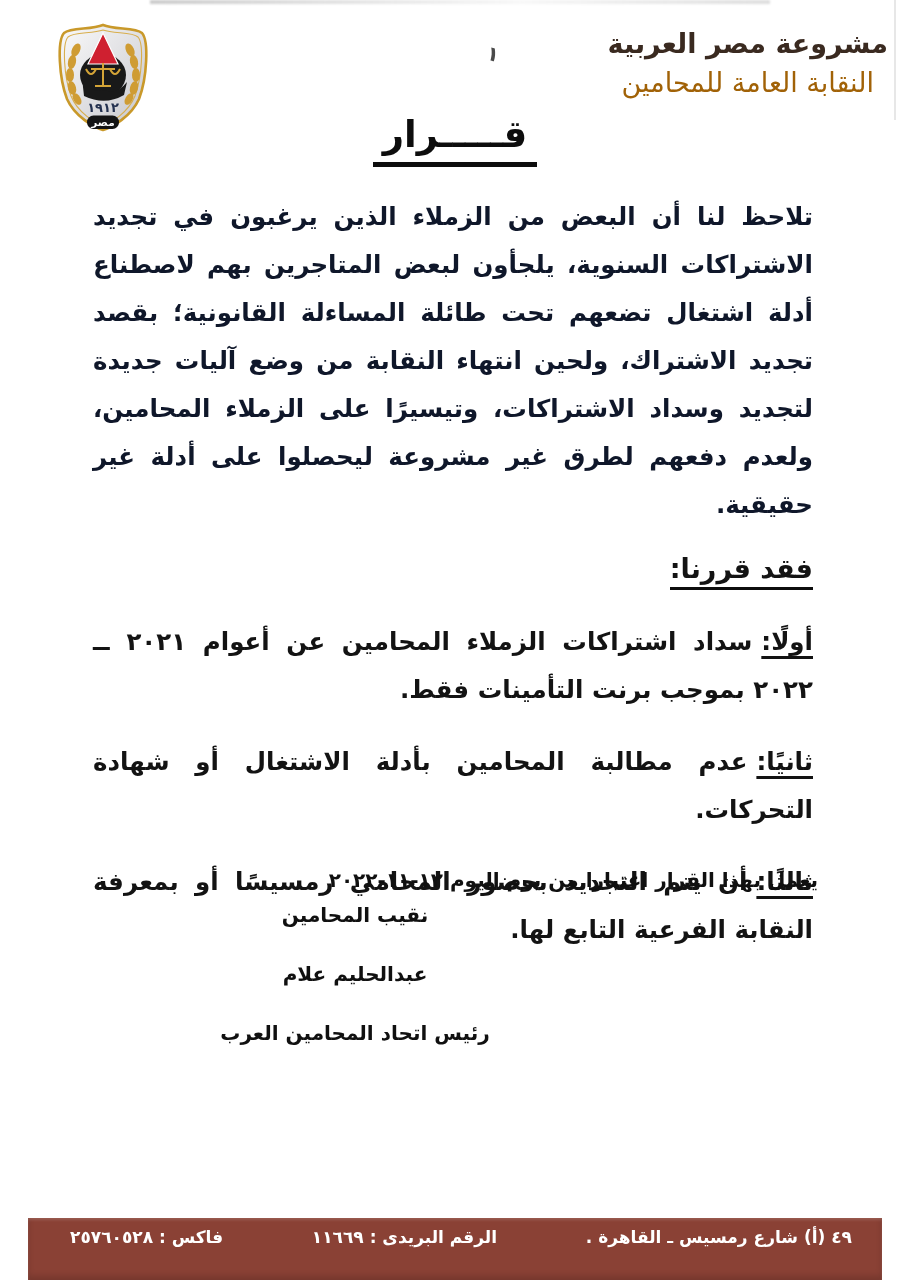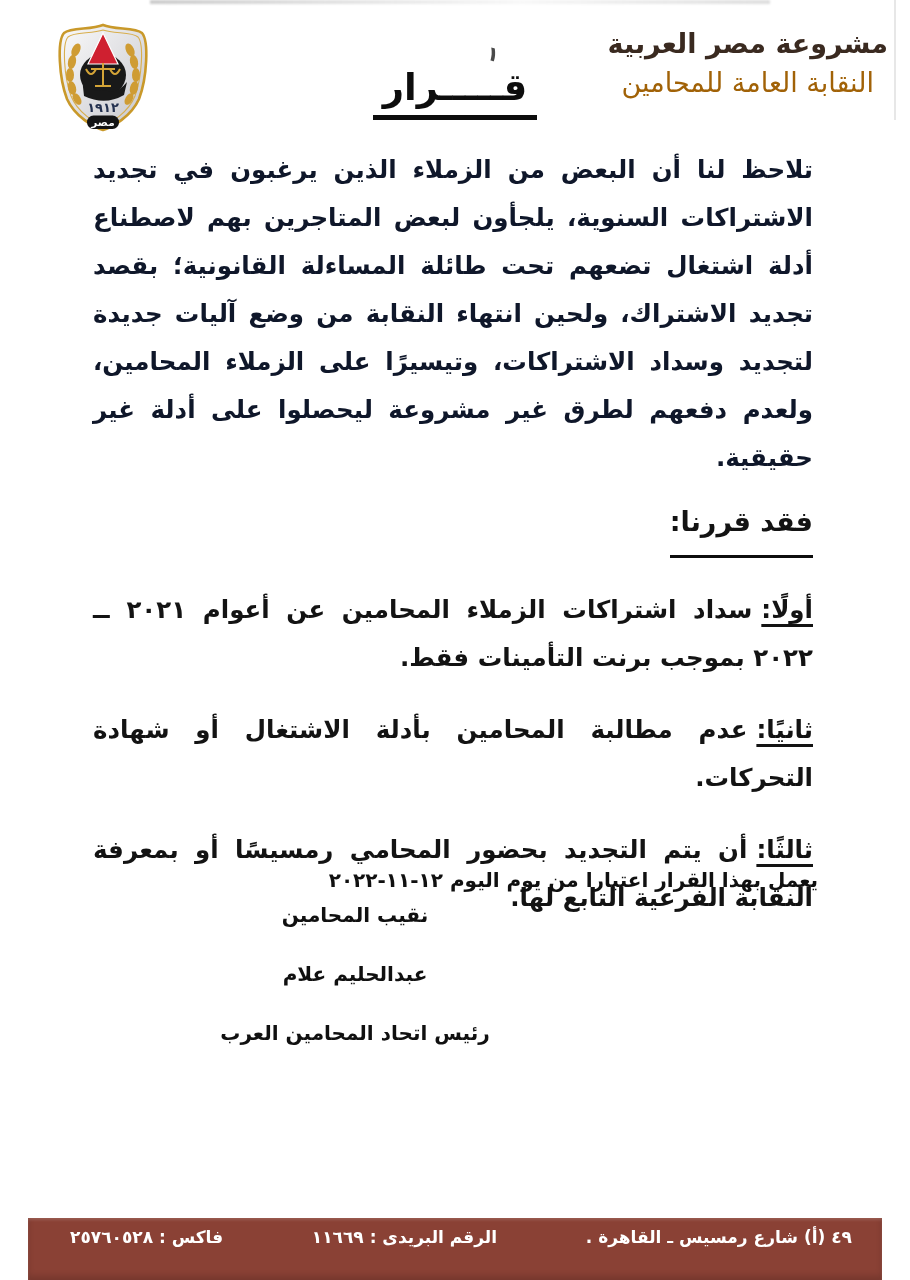--- a/index.html
+++ b/index.html
@@ -30,21 +30,21 @@
   }
   
   .org-block{
     position:absolute;top:26px;right:22px;
     text-align:center;line-height:1.3;
   }
   .org-line1{font-size:27px;font-weight:bold;color:#3a2a20;letter-spacing:-0.5px;}
   .org-line2{font-size:27px;font-weight:normal;color:#a16207;margin-top:4px;}
   .logo{position:absolute;top:20px;left:45px;width:116px;height:114px;}
   
-  .title-wrap{padding-top:68px;text-align:center;}
+  .title-wrap{padding-top:115px;text-align:center;}
   .doc-title{
     display:inline-block;
     font-size:37px;font-weight:bold;color:#0d0d0d;
     border-bottom:5px solid #0d0d0d;
     padding:0 10px 6px 10px;
     line-height:1.1;
   }
   
   .content{
     margin:26px 97px 0 93px; 
@@ -54,21 +54,21 @@
     line-height:48px;
     text-align:justify;
     text-align-last:right;
     color:#0f172a;
   }
   .decision-heading-wrap{margin-top:20px;}
   .decision-heading{
     display:inline-block;
     font-size:27px;font-weight:bold;
     border-bottom:3.5px solid #0d0d0d;
-    padding-bottom:18px;
+    padding-bottom:3px;
   }
   .decision-item{
     margin-top:24px;
     font-size:24.5px;font-weight:bold;
     line-height:48px;
     text-align:justify;
     text-align-last:right;
   }
   .decision-item.first{margin-top:28px;}
   .decision-label{

